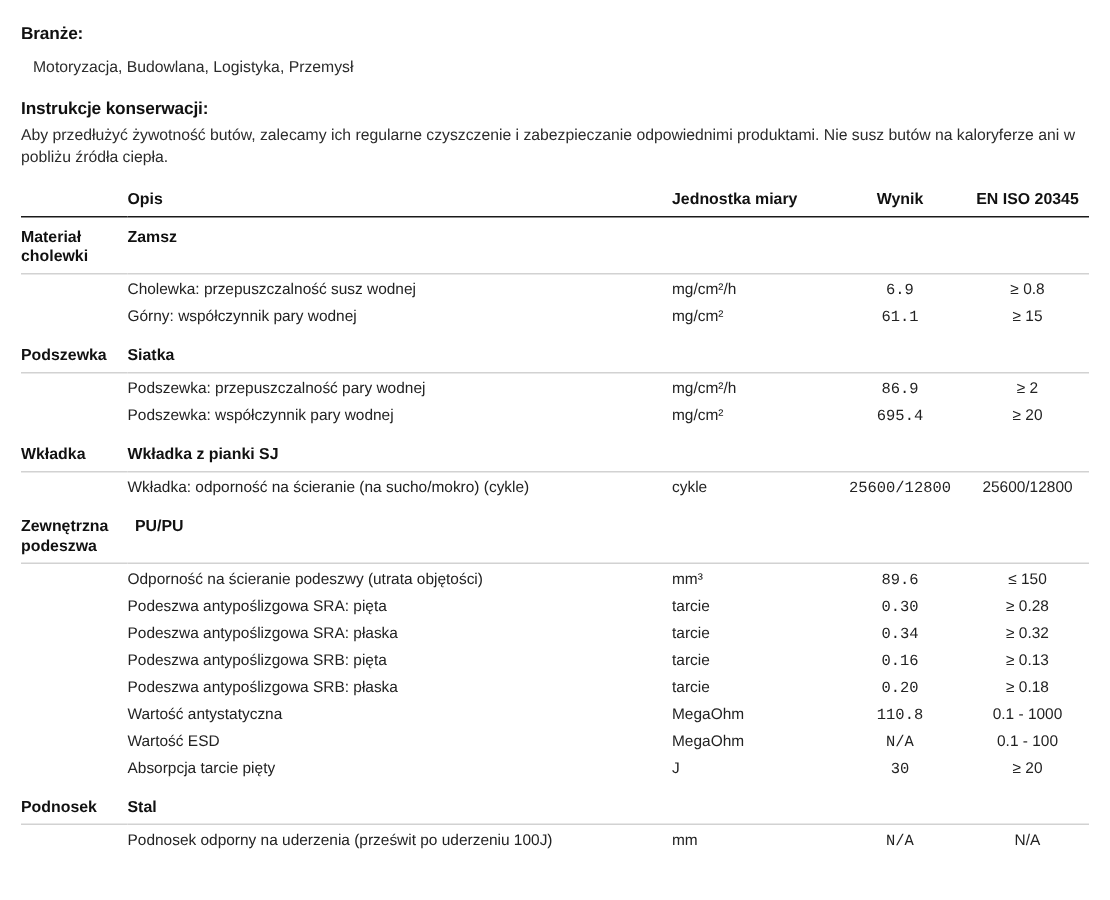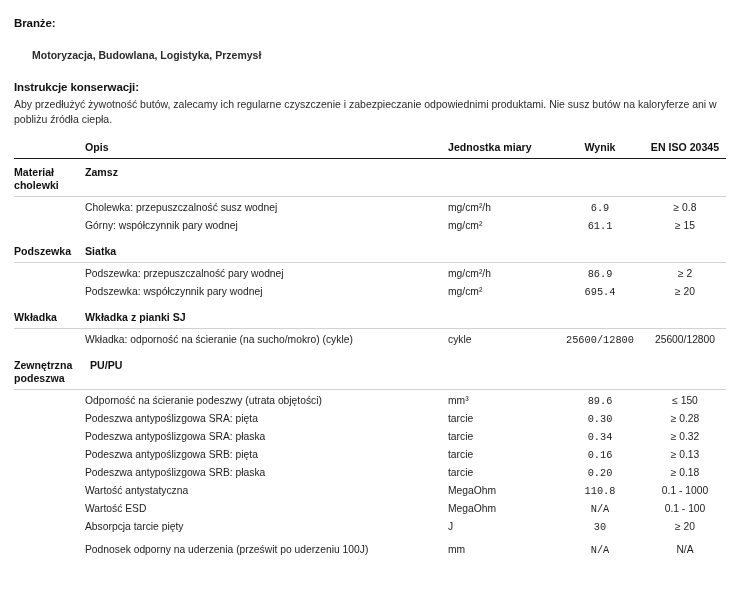--- a/index.html
+++ b/index.html
@@ -35,24 +35,24 @@
   .intro-heading {
     font-size: 11.5px;
     font-weight: bold;
     color: #111111;
     line-height: 14px;
     margin: 0 0 3px 0;
     letter-spacing: -0.1px;
   }
   .intro-text {
     font-size: 10.5px;
-    font-weight: bold;
+    font-weight: normal;
     color: #2b2b2b;
     line-height: 14px;
-    margin: 18px;
+    margin: 8px;
   }
   .intro-block.care { margin-top: 14px; }
   .intro-para {
     font-size: 10.5px;
     color: #2b2b2b;
     line-height: 15px;
     margin: 0;
     max-width: 714px;
   }
 
@@ -276,20 +276,27 @@
           <td class="d-res">N/A</td>
           <td class="d-norm">0.1 - 100</td>
         </tr>
         <tr class="data-row last-in-group">
           <td class="d-cat"></td>
           <td class="d-desc">Absorpcja tarcie pięty</td>
           <td class="d-unit">J</td>
           <td class="d-res">30</td>
           <td class="d-norm">≥ 20</td>
         </tr>
+        <tr class="section-row">
+          <td class="sec-cat">Podnosek</td>
+          <td class="sec-mat">Stal</td>
+          <td class="sec-blank"></td>
+          <td class="sec-blank"></td>
+          <td class="sec-blank"></td>
+        </tr>
         <tr class="data-row first-after-section">
           <td class="d-cat"></td>
           <td class="d-desc">Podnosek odporny na uderzenia (prześwit po uderzeniu 100J)</td>
           <td class="d-unit">mm</td>
           <td class="d-res">N/A</td>
           <td class="d-norm">N/A</td>
         </tr>
       </tbody>
   </table>
 

